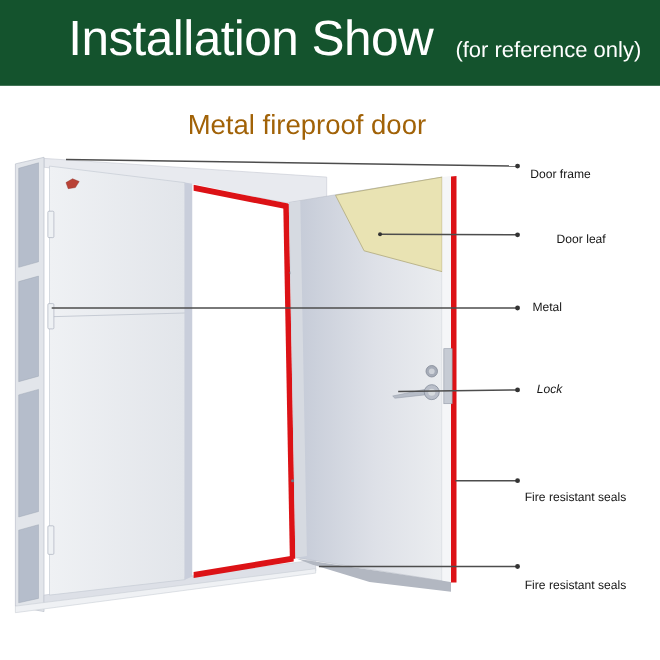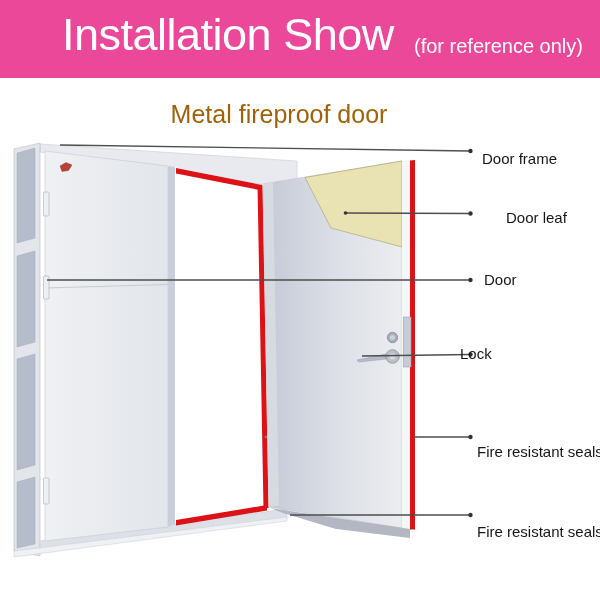--- a/index.html
+++ b/index.html
@@ -16,35 +16,35 @@
   }
   .banner-sub{
     position:absolute;left:414px;top:38px;font-size:20px;line-height:16px;white-space:nowrap;
   }
   .diagram-title{
     position:absolute;left:0;top:100px;width:558px;text-align:center;
     font-size:25px;line-height:28px;color:#a16207;white-space:nowrap;
   }
   .door-svg{position:absolute;left:0;top:0;width:600px;height:600px;}
   .callout{
-    position:absolute;font-size:15px;line-height:16px;color:#161616;white-space:nowrap;
+    position:absolute;font-size:11px;line-height:16px;color:#161616;white-space:nowrap;
   }
   .cl-frame{left:482px;top:151px;}
   .cl-leaf{left:506px;top:210px;}
   .cl-hinge{left:484px;top:272px;}
-  .cl-lock{left:460px;top:346px;}
+  .cl-lock{left:488px;top:346px;font-style:italic;}
   .cl-seals1{left:477px;top:444px;}
   .cl-seals2{left:477px;top:524px;}
 </style>
 </head>
 <body>
 
 <div class="page">
 
-  <div class="banner" style="background: #ec4899; color: rgb(255, 255, 255);">
+  <div class="banner" style="background: #14532d; color: rgb(255, 255, 255);">
     <div class="banner-title">Installation Show</div>
     <div class="banner-sub">(for reference only)</div>
   </div>
 
   <div class="diagram-title">Metal fireproof door</div>
 
   <svg class="door-svg" viewBox="0 0 600 600">
     <defs>
       <linearGradient id="gLeafL" x1="0" y1="0" x2="1" y2="0">
         <stop offset="0" stop-color="#eff1f4"></stop>
@@ -120,18 +120,18 @@
       <circle cx="470.5" cy="280" r="2.2"></circle>
       <circle cx="470.5" cy="354.5" r="2.2"></circle>
       <circle cx="470.5" cy="437" r="2.2"></circle>
       <circle cx="470.5" cy="515" r="2.2"></circle>
       <circle cx="345.5" cy="213" r="1.8"></circle>
     </g>
   </svg>
 
   <div class="callout cl-frame">Door frame</div>
   <div class="callout cl-leaf">Door leaf</div>
-  <div class="callout cl-hinge">Door</div>
+  <div class="callout cl-hinge">Metal</div>
   <div class="callout cl-lock">Lock</div>
   <div class="callout cl-seals1">Fire resistant seals</div>
   <div class="callout cl-seals2">Fire resistant seals</div>
 
 </div>
 
 </body></html>

